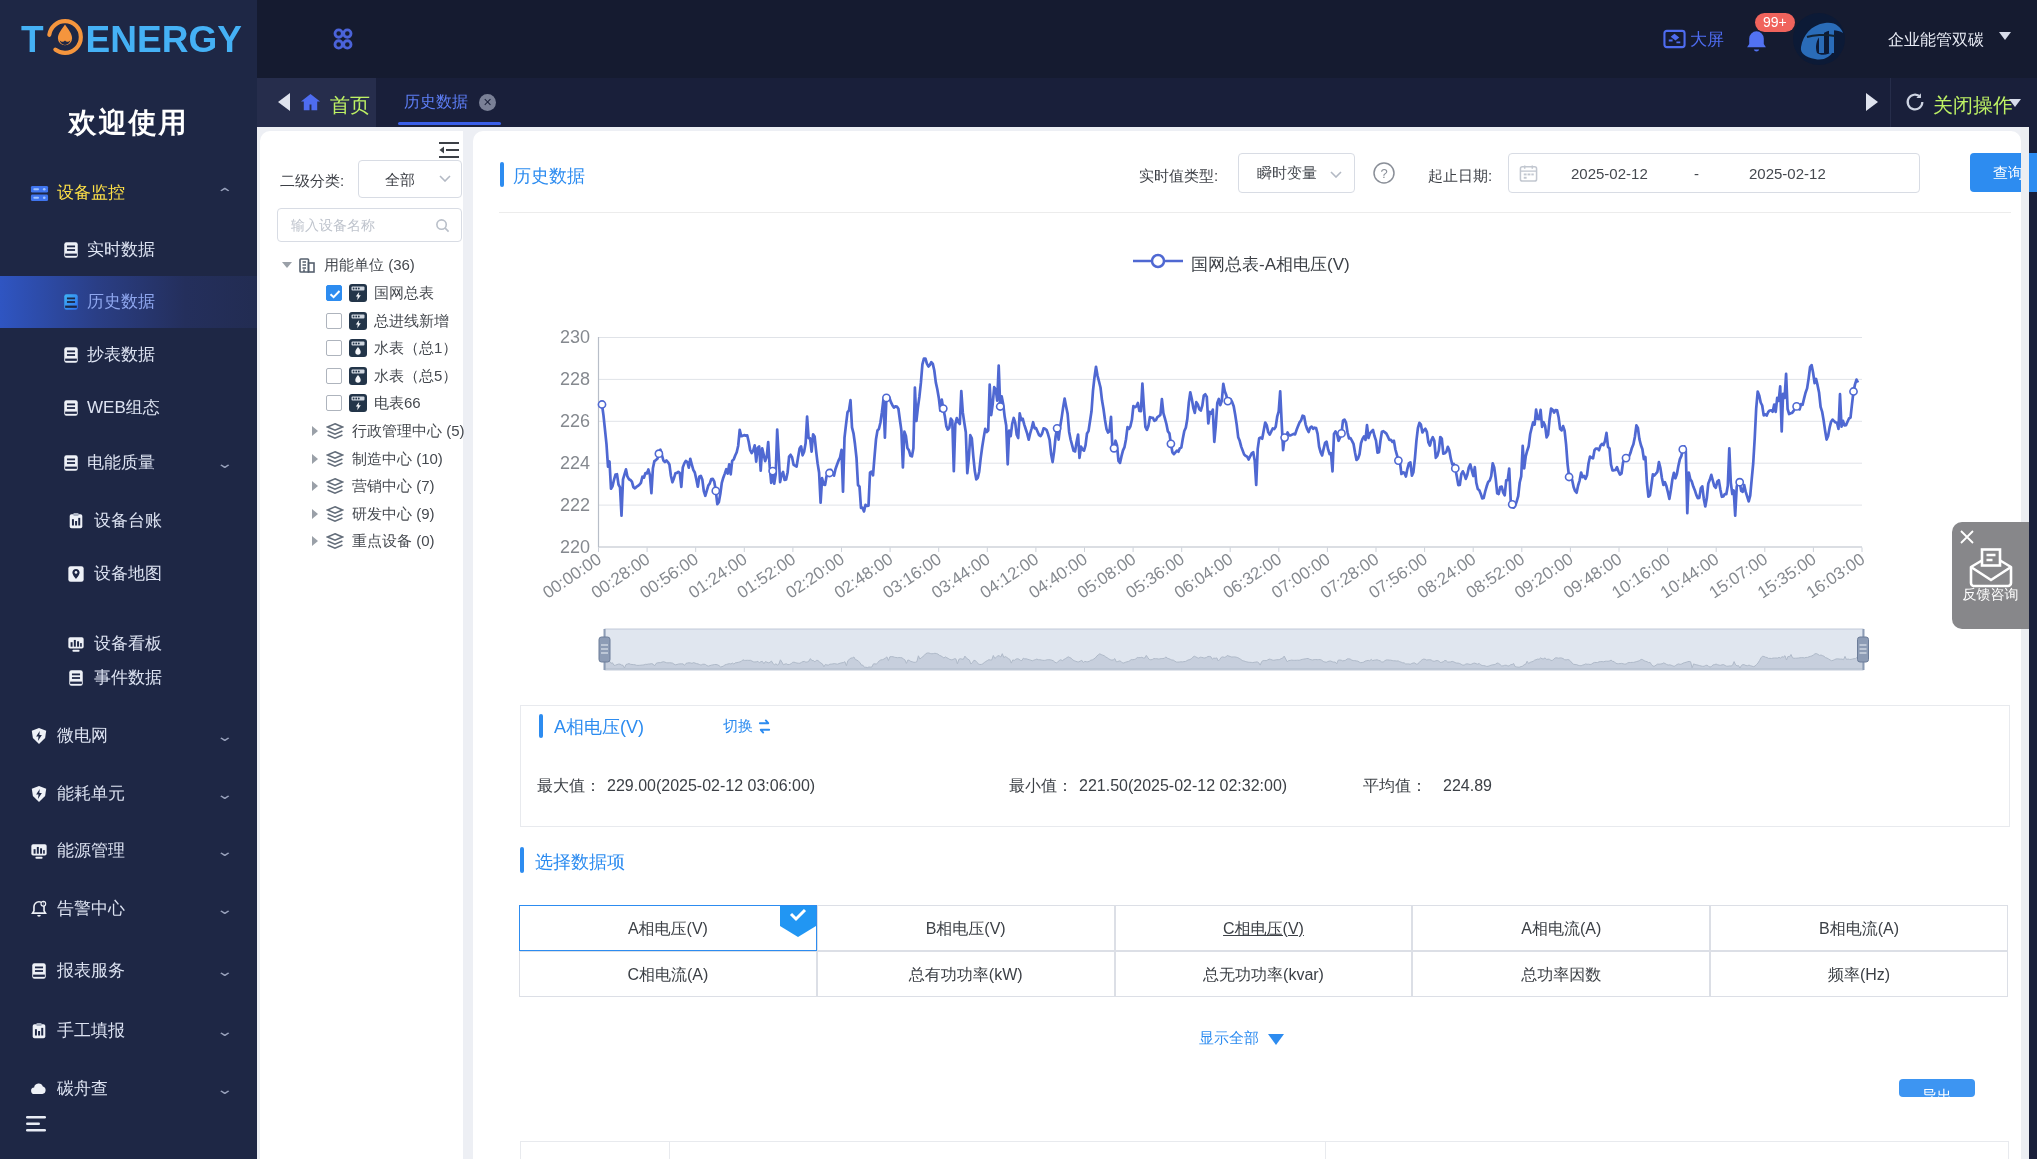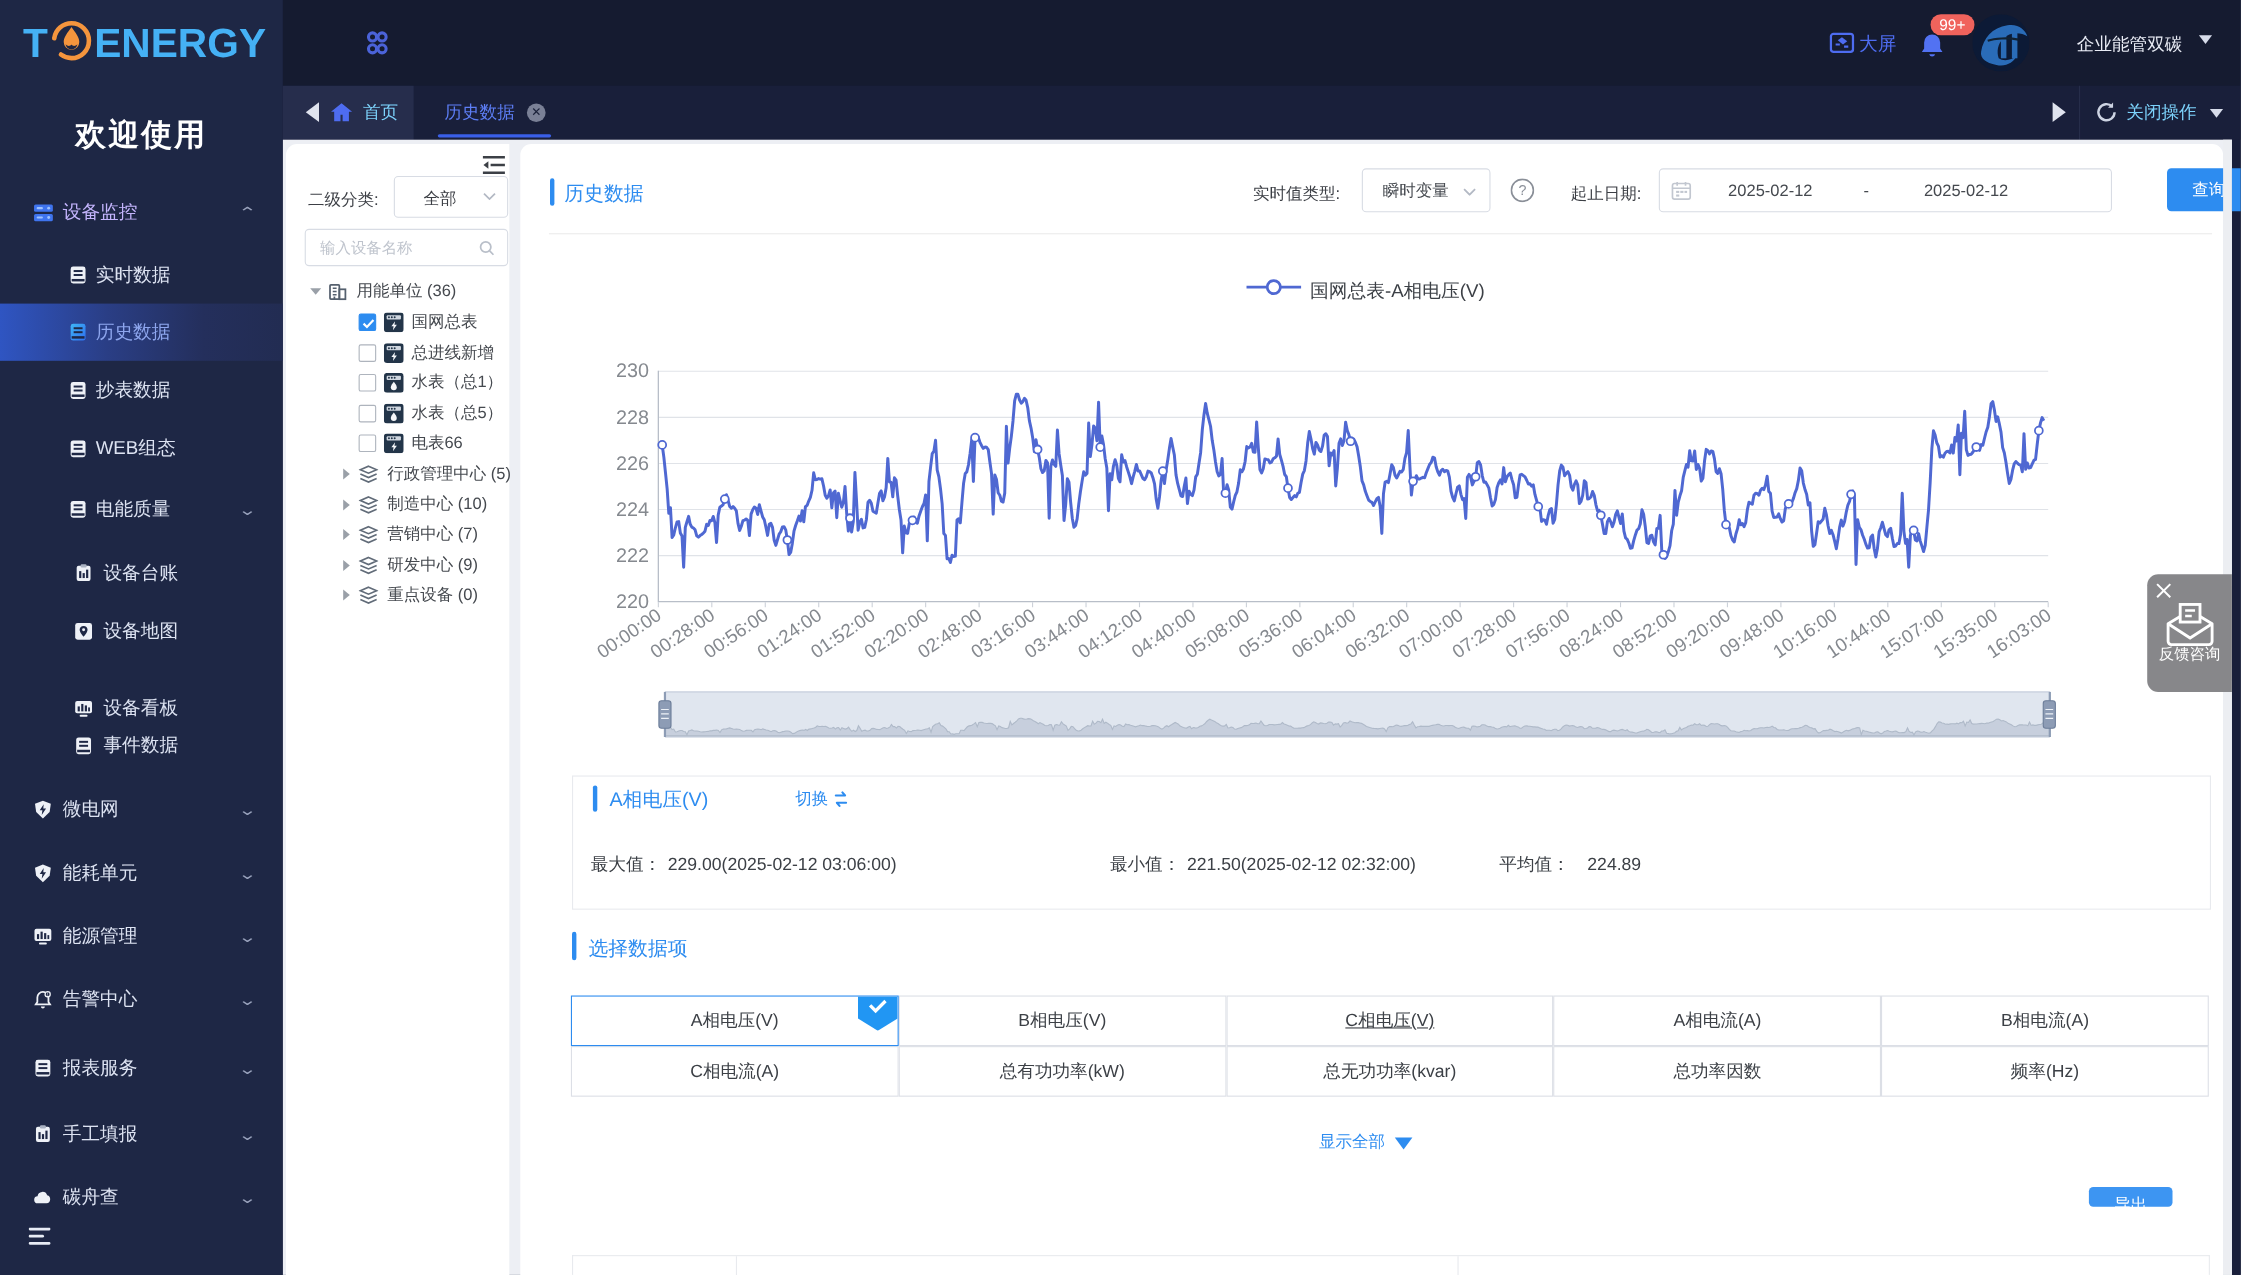--- a/index.html
+++ b/index.html
@@ -12,27 +12,27 @@
 .mi{position:absolute;left:0;width:257px;height:52px;line-height:52px;color:#dde3f2;font-size:17px;white-space:nowrap;}
 .mi .ic{position:absolute;top:17px;width:18px;height:18px;line-height:0;}
 .mi .ic svg,.cb svg,.trow svg{display:block;}
 .mi .tx{position:absolute;}
 .mi .ch{position:absolute;right:26px;top:0;font-size:14px;color:#99a2bc;transform:scaleX(1.5);}
 .g .ic{left:30px;} .g .tx{left:57px;}
 .s .ic{left:62px;} .s .tx{left:87px;}
 .s2 .ic{left:67px;} .s2 .tx{left:94px;}
 #mi-active{background:linear-gradient(90deg,#2f55c2 0%,#2a3e85 38%,#242f5c 72%,#222c52 100%);}
 #mi-active .tx{color:#8ea6ee;}
-#mi-dev .tx{color:#c4b5fd;}
+#mi-dev .tx{color:#fde047;}
 #hamb{left:26px;top:1116px;width:20px;height:16px;}
 
 #topbar{left:257px;top:0;width:1780px;height:78px;background:#151b30;}
 #tabbar{left:257px;top:78px;width:1780px;height:49px;background:#191f3a;}
 #hometab{left:0;top:0;width:119px;height:49px;background:#262d4c;}
-#tabbar .txt{color:#7dd3fc;font-size:16px;}
+#tabbar .txt{color:#bef264;font-size:20px;}
 #closeops{position:absolute;right:0;top:0;width:147px;height:49px;border-left:1px solid #262d4a;}
 
 #content{left:257px;top:127px;width:1772px;height:1032px;background:#edeff4;}
 #scrollstrip{left:2021px;top:127px;width:8px;height:1032px;background:#eceef2;}
 #treepanel{left:3px;top:4px;width:203px;height:1028px;background:#fff;border-radius:10px 0 0 0;}
 #mainpanel{left:216px;top:4px;width:1548px;height:1028px;background:#fff;border-radius:10px 10px 0 0;}
 
 .lbl{font-size:15px;color:#3c3f45;}
 .selbox{border:1px solid #d8dce4;border-radius:4px;background:#fff;}
 .trow{position:absolute;left:0;width:201px;height:28px;line-height:28px;font-size:15px;color:#45494f;white-space:nowrap;}

